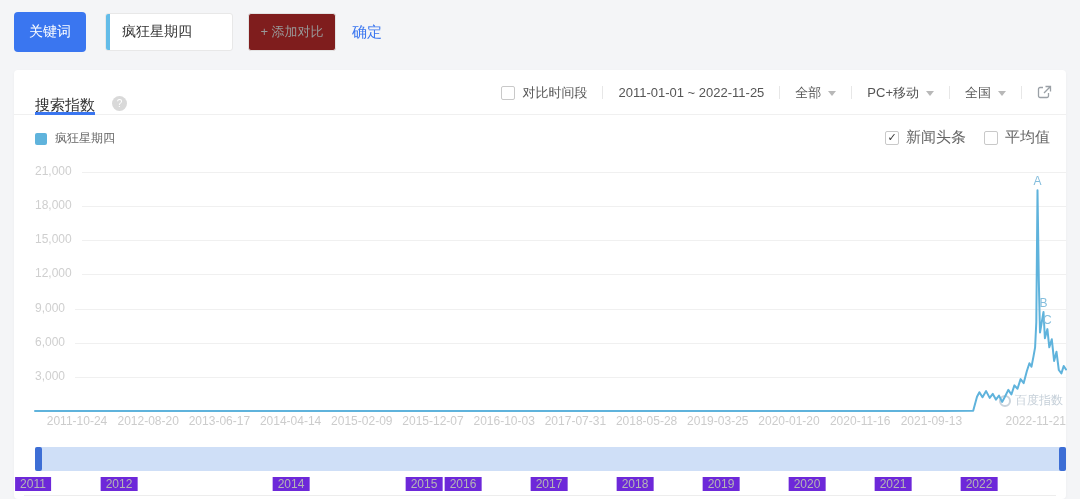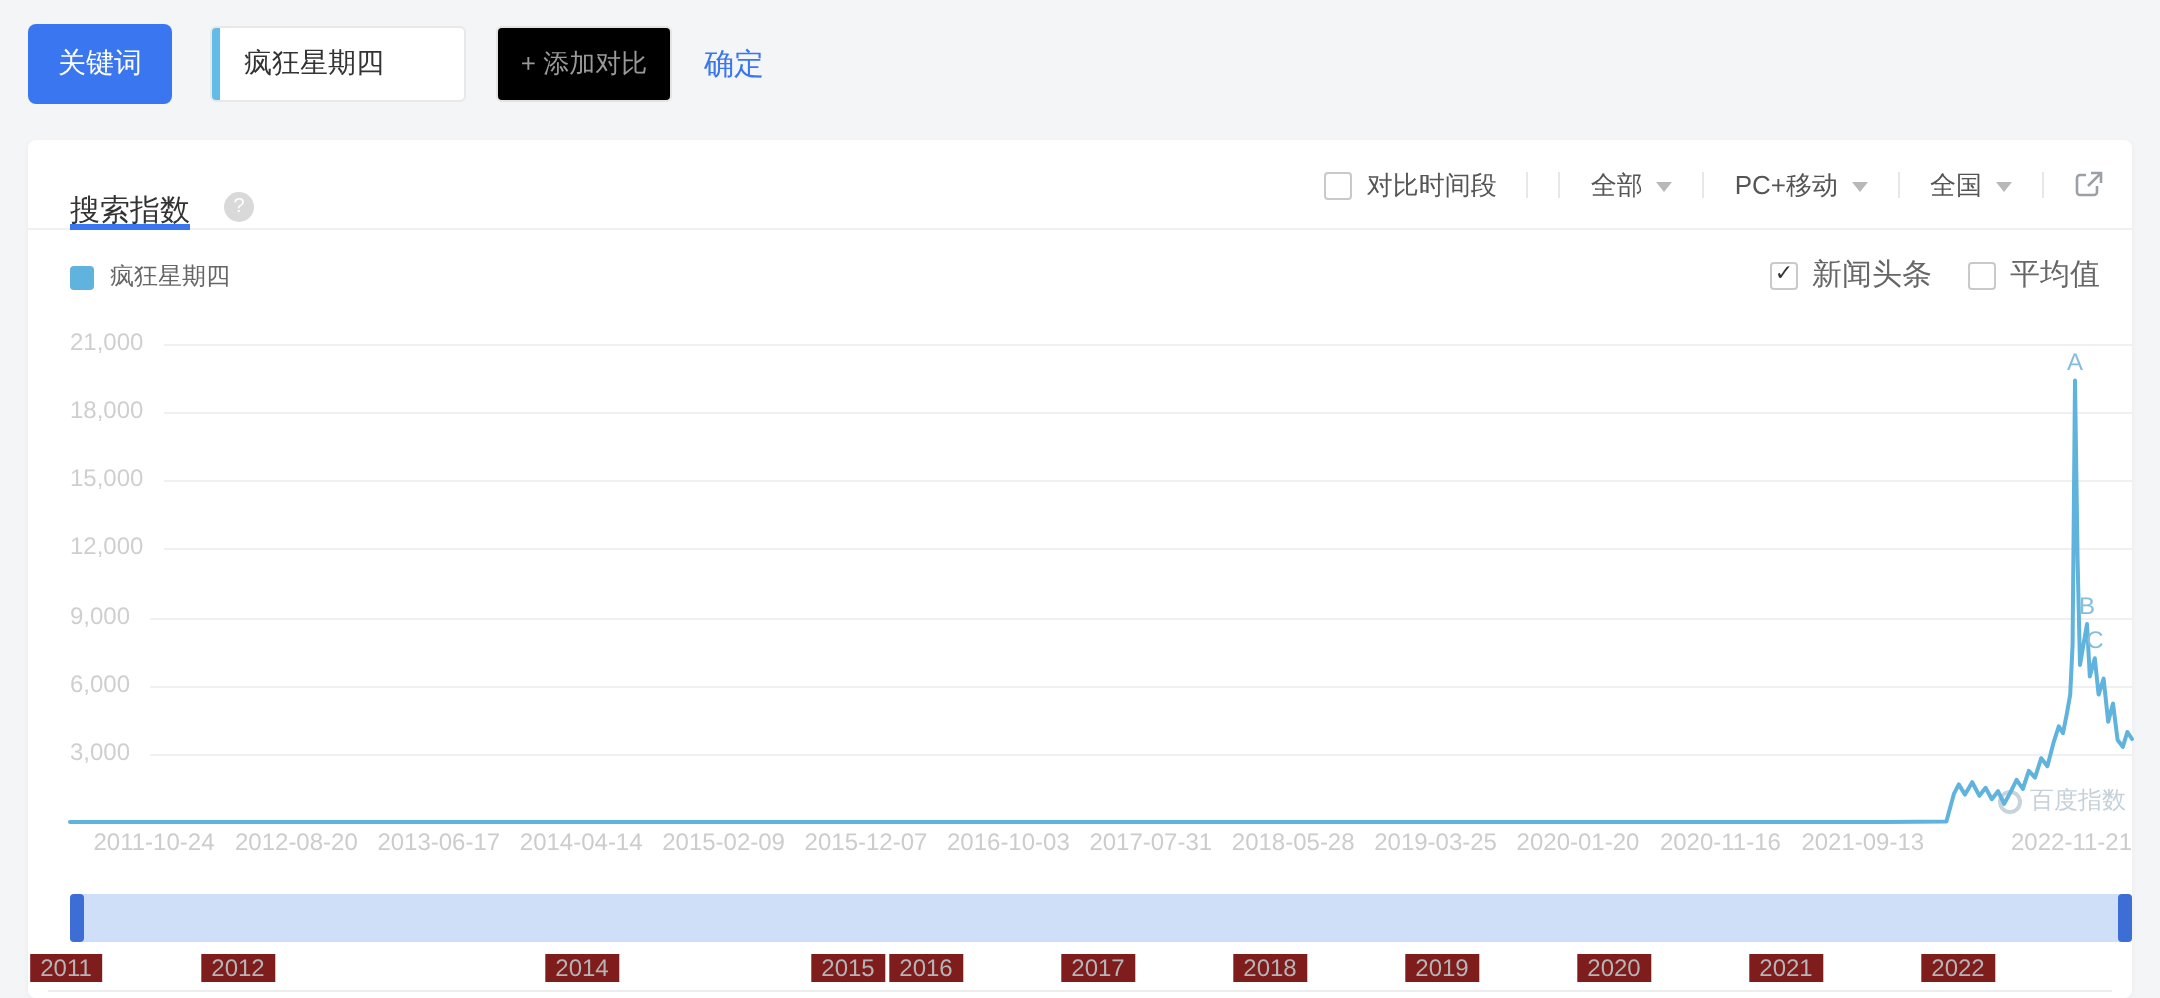--- a/index.html
+++ b/index.html
@@ -16,21 +16,21 @@
     background:#3A76F0; color:#fff; border:none; border-radius:4px; font-size:14px;
     display:flex; align-items:center; justify-content:center; cursor:pointer;
     font-family:inherit; }
   .kw-input-wrap { position:absolute; left:105px; top:13px; width:128px; height:38px;
     background:#fff; border:1px solid #e8e8e8; border-radius:3px;
     display:flex; align-items:stretch; overflow:hidden; }
   .kw-accent { width:4px; background:#63BCE8; flex:0 0 4px; }
   .kw-input { border:none; outline:none; font-size:14px; color:#333;
     padding:0 0 0 12px; width:100%; font-family:inherit; background:transparent; }
   .add-btn { position:absolute; left:248px; top:13px; width:88px; height:38px;
-    background:#000000; border:1px solid #e3e3e3; border-radius:3px; color:#999;
+    background:#7f1d1d; border:1px solid #e3e3e3; border-radius:3px; color:#999;
     font-size:13px; display:flex; align-items:center; justify-content:center;
     cursor:pointer; font-family:inherit; }
   .confirm-link { position:absolute; left:352px; top:23px; color:#3A76F0;
     font-size:15px; cursor:pointer; text-decoration:none; }
 
   
   .card { position:absolute; left:14px; top:70px; width:1052px; height:429px;
     background:#fff; border-radius:4px; box-shadow:0 1px 3px rgba(0,0,0,.04); }
 
   .card-header { position:absolute; top:0; left:0; right:0; height:45px;
@@ -79,21 +79,21 @@
   
   .slider { position:absolute; left:21px; top:377px; width:1031px; height:24px;
     background:#CFDFF7; border-radius:2px; cursor:pointer; }
   .handle { position:absolute; top:0; width:7px; height:24px; background:#3D6ED5;
     border-radius:2px; cursor:ew-resize; }
   .handle.left { left:0; }
   .handle.right { right:0; }
 
   .years { position:absolute; left:21px; top:407px; width:1031px; height:14px; }
   .years span { position:absolute; transform:translateX(-50%); font-size:12px;
-    color:#b5b5b5; background:#7f1d1d; padding:0 5px; }
+    color:#b5b5b5; background:#6d28d9; padding:0 5px; }
   .bottomline { position:absolute; left:10px; right:10px; top:425px; height:1px;
     background:#ededed; }
 </style>
 </head>
 <body>
 
 <button class="kw-btn">关键词</button>
 
 <div class="kw-input-wrap">
   <div class="kw-accent"></div>
@@ -112,20 +112,23 @@
       <span class="help-icon">?</span>
     </div>
     <div class="tab-underline"></div>
 
     <div class="controls">
       <div class="ctrl-item">
         <span class="cbx"></span>
         <span>对比时间段</span>
       </div>
       <div class="vdiv"></div>
+      <div class="ctrl-item">
+        <span>2011-01-01 ~ 2022-11-25</span>
+      </div>
       <div class="vdiv"></div>
       <div class="ctrl-item">
         <span>全部</span>
         <span class="caret"></span>
       </div>
       <div class="vdiv"></div>
       <div class="ctrl-item">
         <span>PC+移动</span>
         <span class="caret"></span>
       </div>

